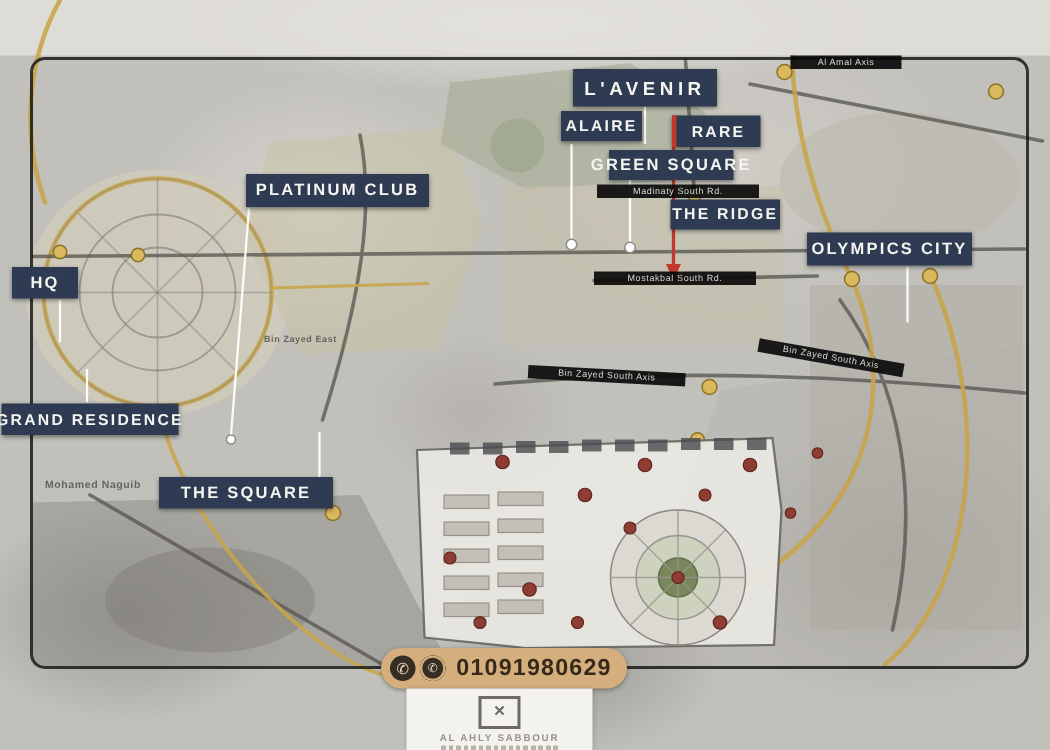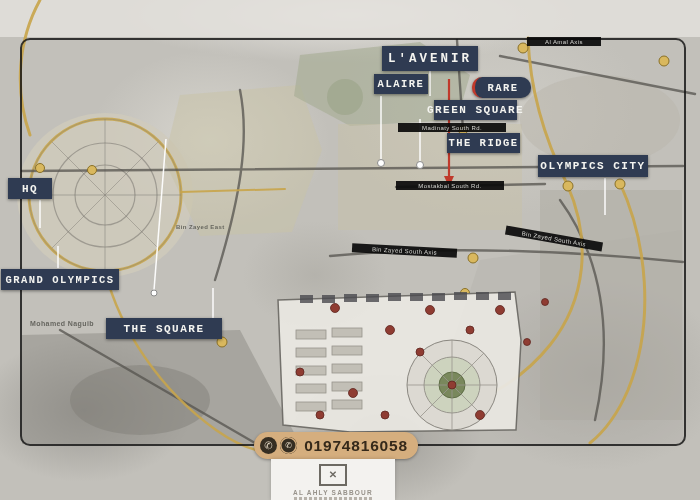--- a/index.html
+++ b/index.html
@@ -13,21 +13,21 @@
       radial-gradient(ellipse 200px 150px at 30% 28%, rgba(232,230,222,.55), transparent 60%),
       radial-gradient(ellipse 260px 180px at 70% 22%, rgba(218,216,208,.5), transparent 60%),
       radial-gradient(ellipse 120px 90px at 45% 55%, rgba(150,148,140,.3), transparent 60%),
       radial-gradient(ellipse 300px 60px at 50% 3%, rgba(236,234,230,.8), transparent 80%);
   }
   #map-art{position:absolute;left:0;top:0;}
   .frame{position:absolute;left:20px;top:38px;width:662px;height:404px;
     border:2px solid rgba(18,18,18,.82);border-radius:10px;pointer-events:none;}
   .plabel{position:absolute;display:flex;align-items:center;justify-content:center;
     background:#2f3b52;color:#f4f4f0;font-weight:bold;letter-spacing:1.5px;
-    font-size:11px;box-shadow:0 1px 3px rgba(0,0,0,.45);white-space:nowrap;font-family:Liberation Mono, monospace;}
+    font-size:11px;box-shadow:0 1px 3px rgba(0,0,0,.45);white-space:nowrap;}
   .plabel.big{font-size:12.5px;letter-spacing:3px;}
   .plabel.redline{border-left:3px solid #c0392b;}
   .rstrip{position:absolute;display:flex;align-items:center;justify-content:center;
     background:rgba(10,10,10,.92);color:#d8d8d4;font-size:6px;letter-spacing:.4px;
     white-space:nowrap;}
   .maptext{position:absolute;color:#55554f;font-size:7px;letter-spacing:.4px;
     white-space:nowrap;font-weight:bold;opacity:.85;}
   .phone-pill{position:absolute;left:254px;top:432px;width:164px;height:27px;
     background:#d5ae7e;border-radius:14px;display:flex;align-items:center;
     padding:0 6px;box-shadow:0 1px 3px rgba(0,0,0,.35);box-sizing:border-box;gap:3px;}
@@ -183,40 +183,41 @@
     <g>
       <line x1="449" y1="79" x2="449" y2="176" stroke="#c0392b" stroke-width="2.2"></line>
       <polygon points="444,176 454,176 449,187" fill="#c0392b"></polygon>
     </g>
   </svg>
 
   <div class="frame"></div>
 
   <div class="plabel big" style="left:382px;top:46px;width:96px;height:25px;">L'AVENIR</div>
   <div class="plabel" style="left:374px;top:74px;width:54px;height:20px;font-size:10.5px;text-align:right;">ALAIRE</div>
-  <div class="plabel redline" style="left:472px;top:77px;width:56px;height:21px;font-size:10.5px;border-radius:10px;">RARE</div>
-  <div class="plabel" style="left:434px;top:100px;width:83px;height:20px;text-align:right;">GREEN SQUARE</div>
+  <div class="plabel redline" style="left:448px;top:77px;width:56px;height:21px;font-size:10.5px;">RARE</div>
+  <div class="plabel" style="left:406px;top:100px;width:83px;height:20px;text-align:right;">GREEN SQUARE</div>
   <div class="plabel" style="left:538px;top:155px;width:110px;height:22px;">OLYMPICS CITY</div>
   <div class="plabel" style="left:447px;top:133px;width:73px;height:20px;font-size:10.5px;">THE RIDGE</div>
+  <div class="plabel" style="left:164px;top:116px;width:122px;height:22px;">PLATINUM CLUB</div>
   <div class="plabel" style="left:8px;top:178px;width:44px;height:21px;">HQ</div>
-  <div class="plabel" style="left:1px;top:269px;width:118px;height:21px;font-size:10.5px;">GRAND OLYMPICS</div>
+  <div class="plabel" style="left:1px;top:269px;width:118px;height:21px;font-size:10.5px;">GRAND RESIDENCE</div>
   <div class="plabel" style="left:106px;top:318px;width:116px;height:21px;">THE SQUARE</div>
 
   <div class="rstrip" style="left:527px;top:37px;width:74px;height:9px;">Al Amal Axis</div>
   <div class="rstrip" style="left:398px;top:123px;width:108px;height:9px;">Madinaty South Rd.</div>
   <div class="rstrip" style="left:396px;top:181px;width:108px;height:9px;">Mostakbal South Rd.</div>
   <div class="rstrip" style="left:352px;top:246px;width:105px;height:9px;transform:rotate(3deg);">Bin Zayed South Axis</div>
   <div class="rstrip" style="left:505px;top:234px;width:98px;height:9px;transform:rotate(10deg);">Bin Zayed South Axis</div>
   <div class="maptext" style="left:176px;top:224px;font-size:6px;">Bin Zayed East</div>
   <div class="maptext" style="left:30px;top:320px;">Mohamed Naguib</div>
 
   <div class="phone-pill">
     <span class="cicon">✆</span>
     <span class="cicon ring">✆</span>
-    <span class="phone-num">01974816058</span>
+    <span class="phone-num">01091980629</span>
   </div>
 
   <div class="logo-box">
     <div class="logo-mark">✕</div>
     <div class="logo-name">AL AHLY SABBOUR</div>
     <div class="logo-tag"></div>
   </div>
 
 </div>
 

